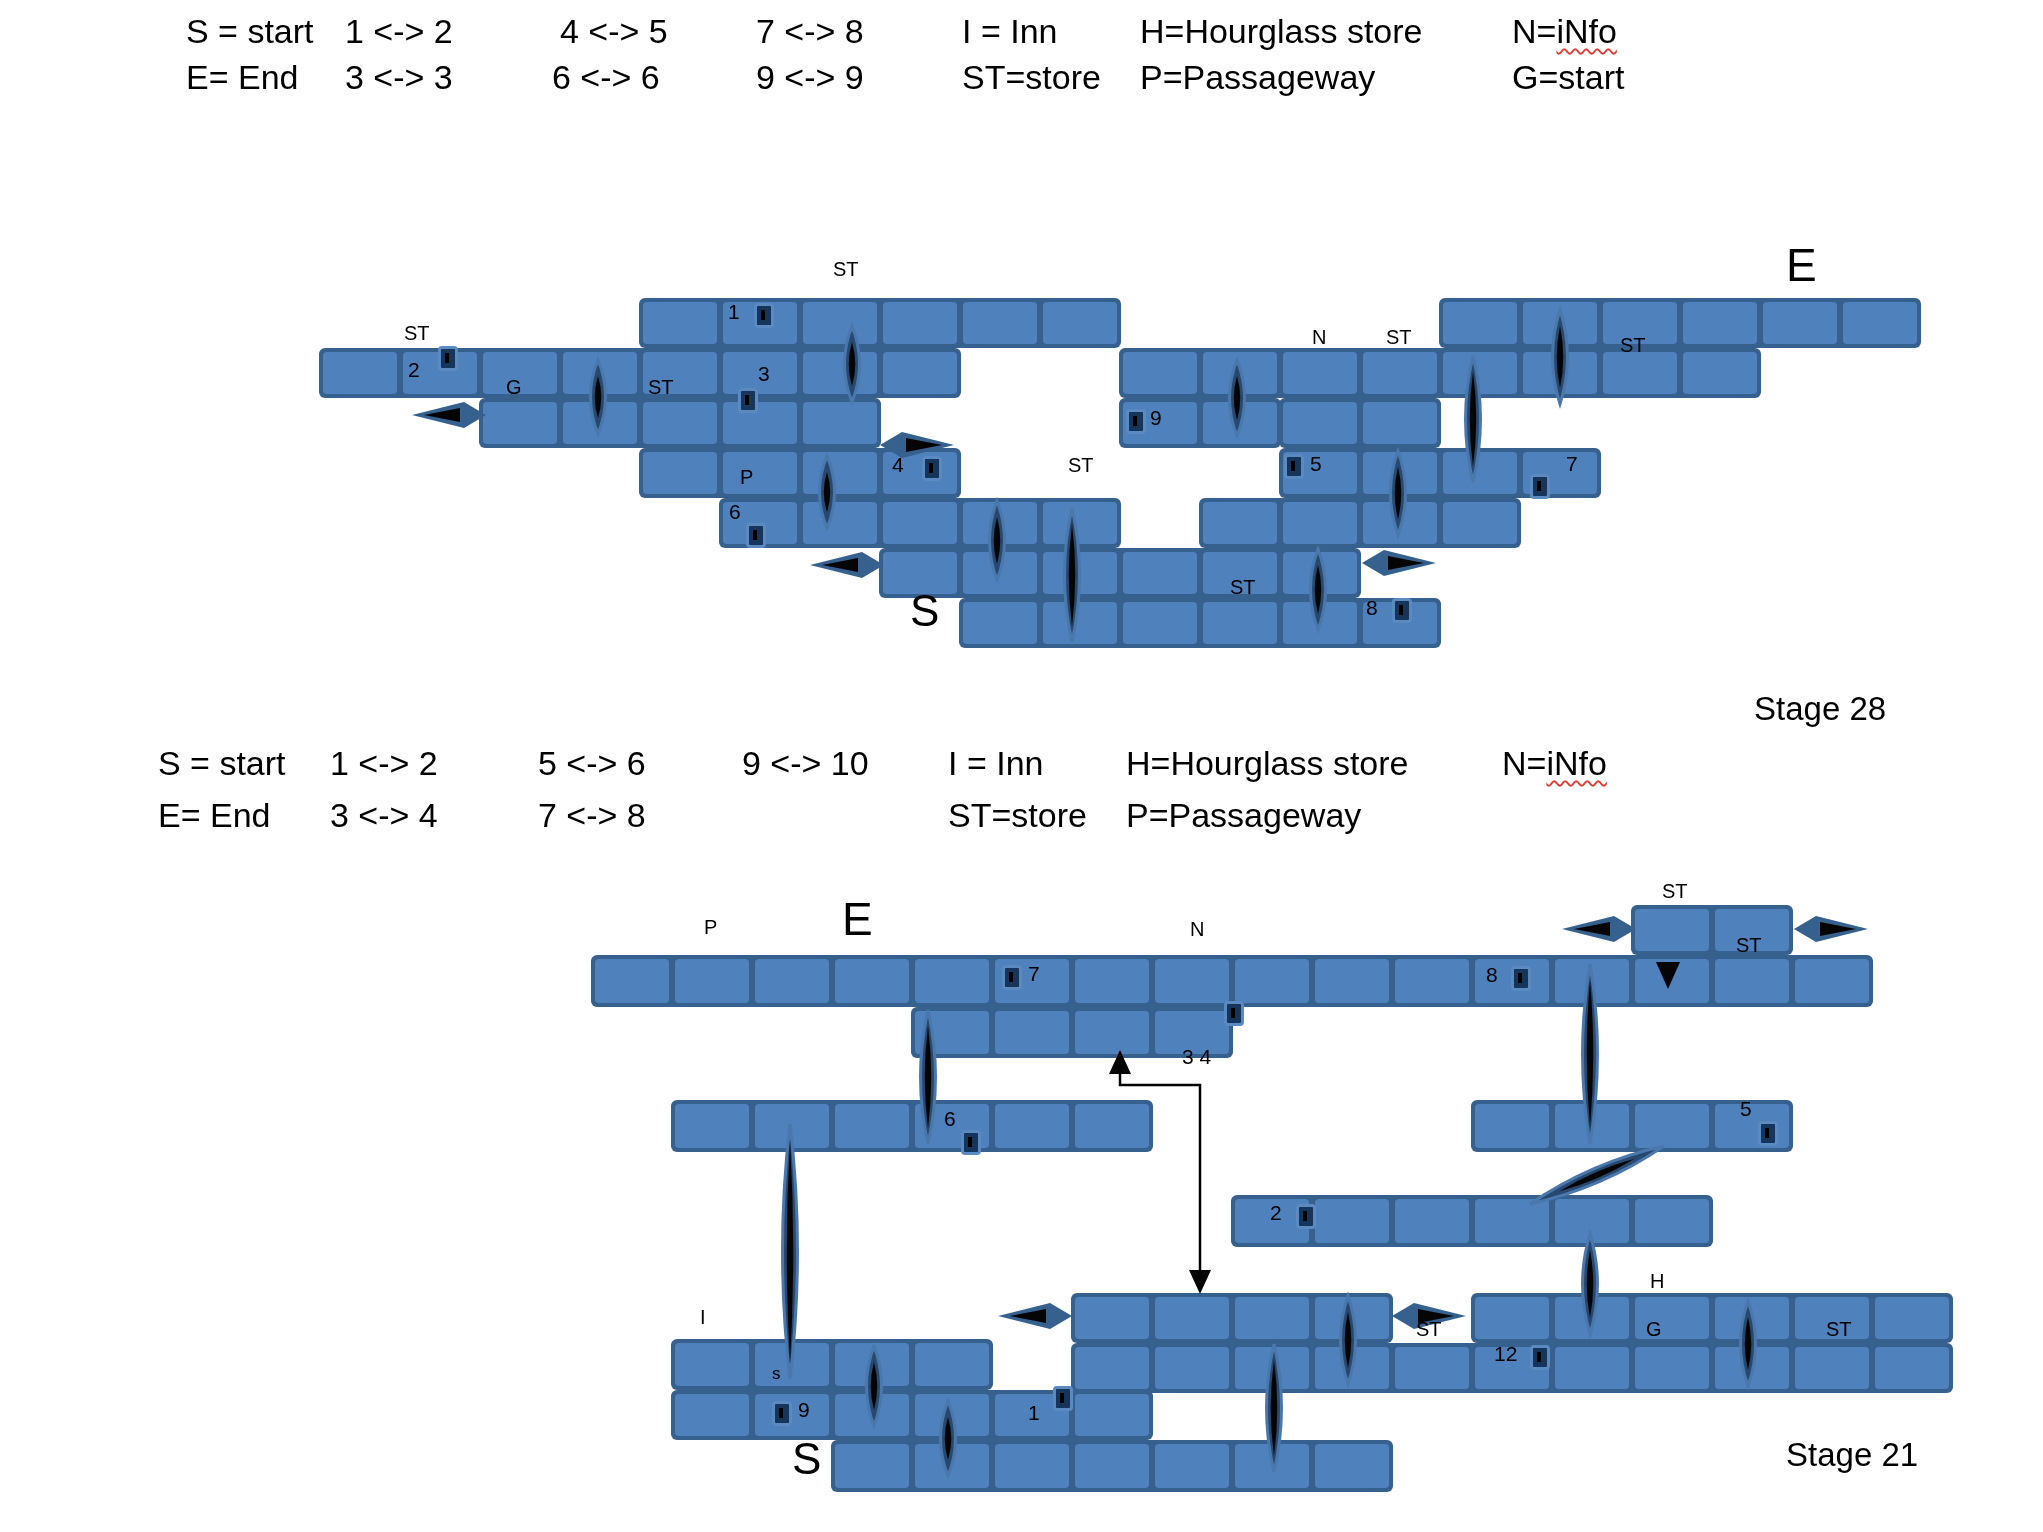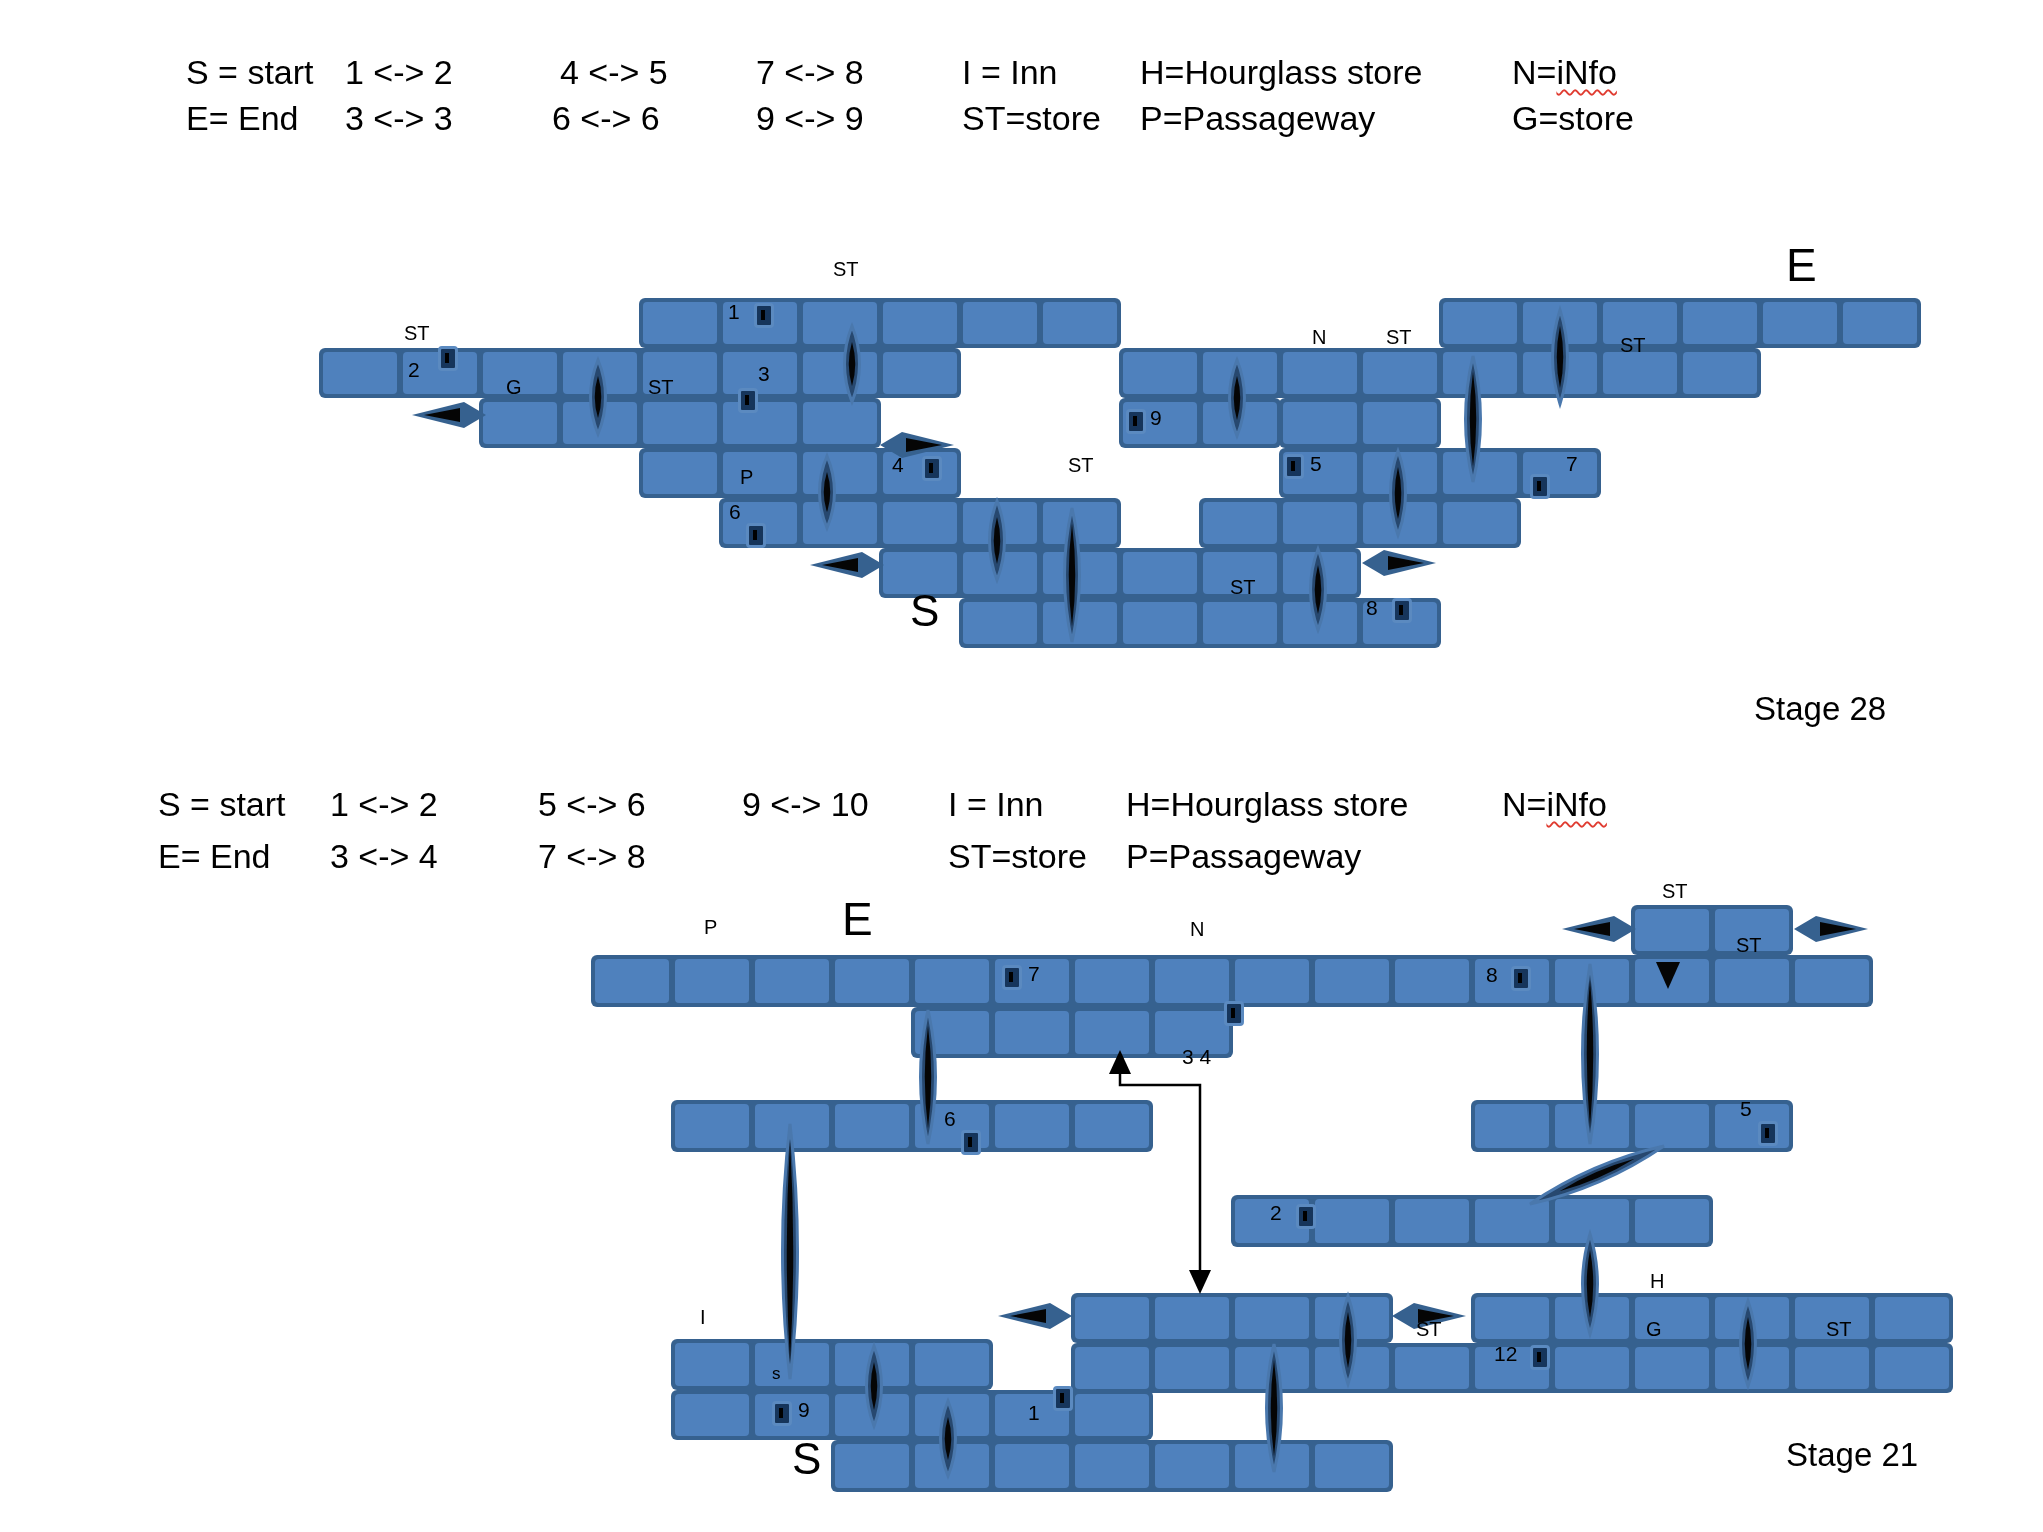--- a/index.html
+++ b/index.html
@@ -1,19 +1,19 @@
 <!DOCTYPE html>
 <html><head>
 <meta charset="utf-8">
 <style>
   html,body{margin:0;padding:0;background:#fff;}
   body{width:2043px;height:1532px;position:relative;overflow:hidden;
        font-family:"Liberation Sans",sans-serif;color:#000;}
   #canvas{position:absolute;left:0;top:0;width:2043px;height:1532px;}
-  .legend-item{position:absolute;font-size:34px;white-space:pre;letter-spacing:0;margin-top:41px;}
+  .legend-item{position:absolute;font-size:34px;white-space:pre;letter-spacing:0;}
   .wavy{text-decoration:underline;text-decoration-style:wavy;text-decoration-color:#e03c31;
         text-decoration-thickness:2px;text-underline-offset:5px;}
   .strip{position:absolute;background:#36618f;border-radius:6px;padding:4px;
          display:flex;gap:6px;box-sizing:border-box;}
   .tile{background:#4f81bd;border-radius:4px;flex:0 0 auto;}
   .map-label{position:absolute;font-size:20px;white-space:pre;z-index:30;}
   .num-label{position:absolute;font-size:21px;white-space:pre;z-index:30;}
   .big-label{position:absolute;font-size:46px;z-index:30;}
   .stage-title{position:absolute;font-size:33px;z-index:30;}
   .door{position:absolute;width:14px;height:19px;background:#16355b;border:3px solid #5b8ac0;
@@ -32,21 +32,21 @@
       <div class="legend-item" style="left: 756px; top: 12px;">7 &lt;-&gt; 8</div>
       <div class="legend-item" style="left: 962px; top: 12px;">I = Inn</div>
       <div class="legend-item" style="left: 1140px; top: 12px;">H=Hourglass store</div>
       <div class="legend-item" style="left: 1512px; top: 12px;">N=<span class="wavy">iNfo</span></div>
       <div class="legend-item" style="left: 186px; top: 58px;">E= End</div>
       <div class="legend-item" style="left: 345px; top: 58px;">3 &lt;-&gt; 3</div>
       <div class="legend-item" style="left: 552px; top: 58px;">6 &lt;-&gt; 6</div>
       <div class="legend-item" style="left: 756px; top: 58px;">9 &lt;-&gt; 9</div>
       <div class="legend-item" style="left: 962px; top: 58px;">ST=store</div>
       <div class="legend-item" style="left: 1140px; top: 58px;">P=Passageway</div>
-      <div class="legend-item" style="left: 1512px; top: 58px;">G=store</div>
+      <div class="legend-item" style="left: 1512px; top: 58px;">G=start</div>
     </div>
   <div id="legend-middle">
       <div class="legend-item" style="left: 158px; top: 744px;">S = start</div>
       <div class="legend-item" style="left: 330px; top: 744px;">1 &lt;-&gt; 2</div>
       <div class="legend-item" style="left: 538px; top: 744px;">5 &lt;-&gt; 6</div>
       <div class="legend-item" style="left: 742px; top: 744px;">9 &lt;-&gt; 10</div>
       <div class="legend-item" style="left: 948px; top: 744px;">I = Inn</div>
       <div class="legend-item" style="left: 1126px; top: 744px;">H=Hourglass store</div>
       <div class="legend-item" style="left: 1502px; top: 744px;">N=<span class="wavy">iNfo</span></div>
       <div class="legend-item" style="left: 158px; top: 796px;">E= End</div>

